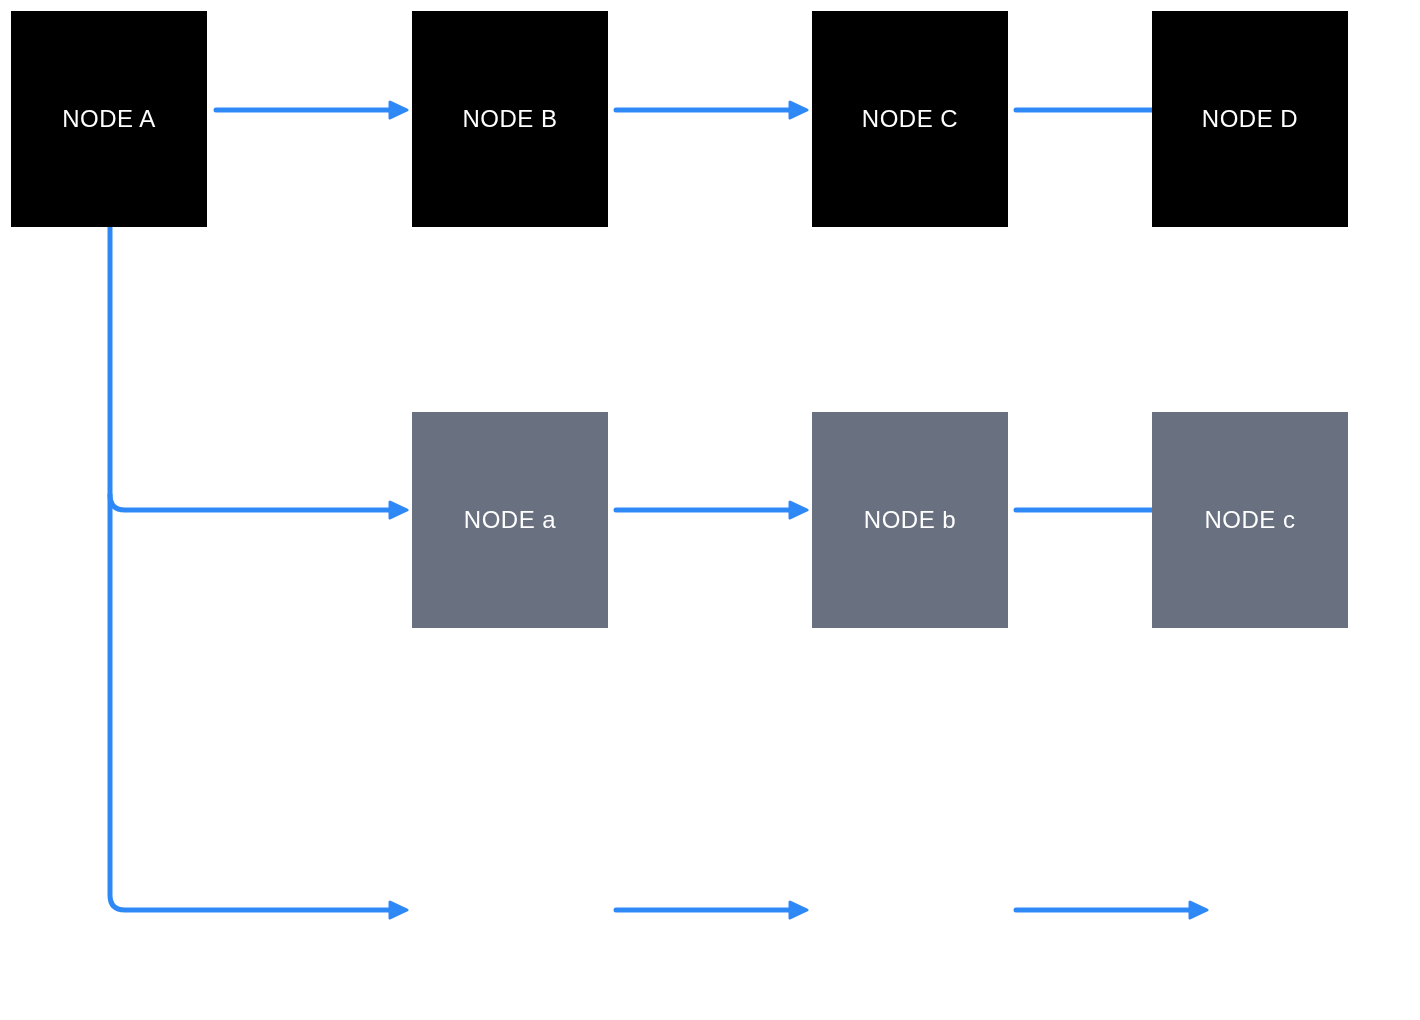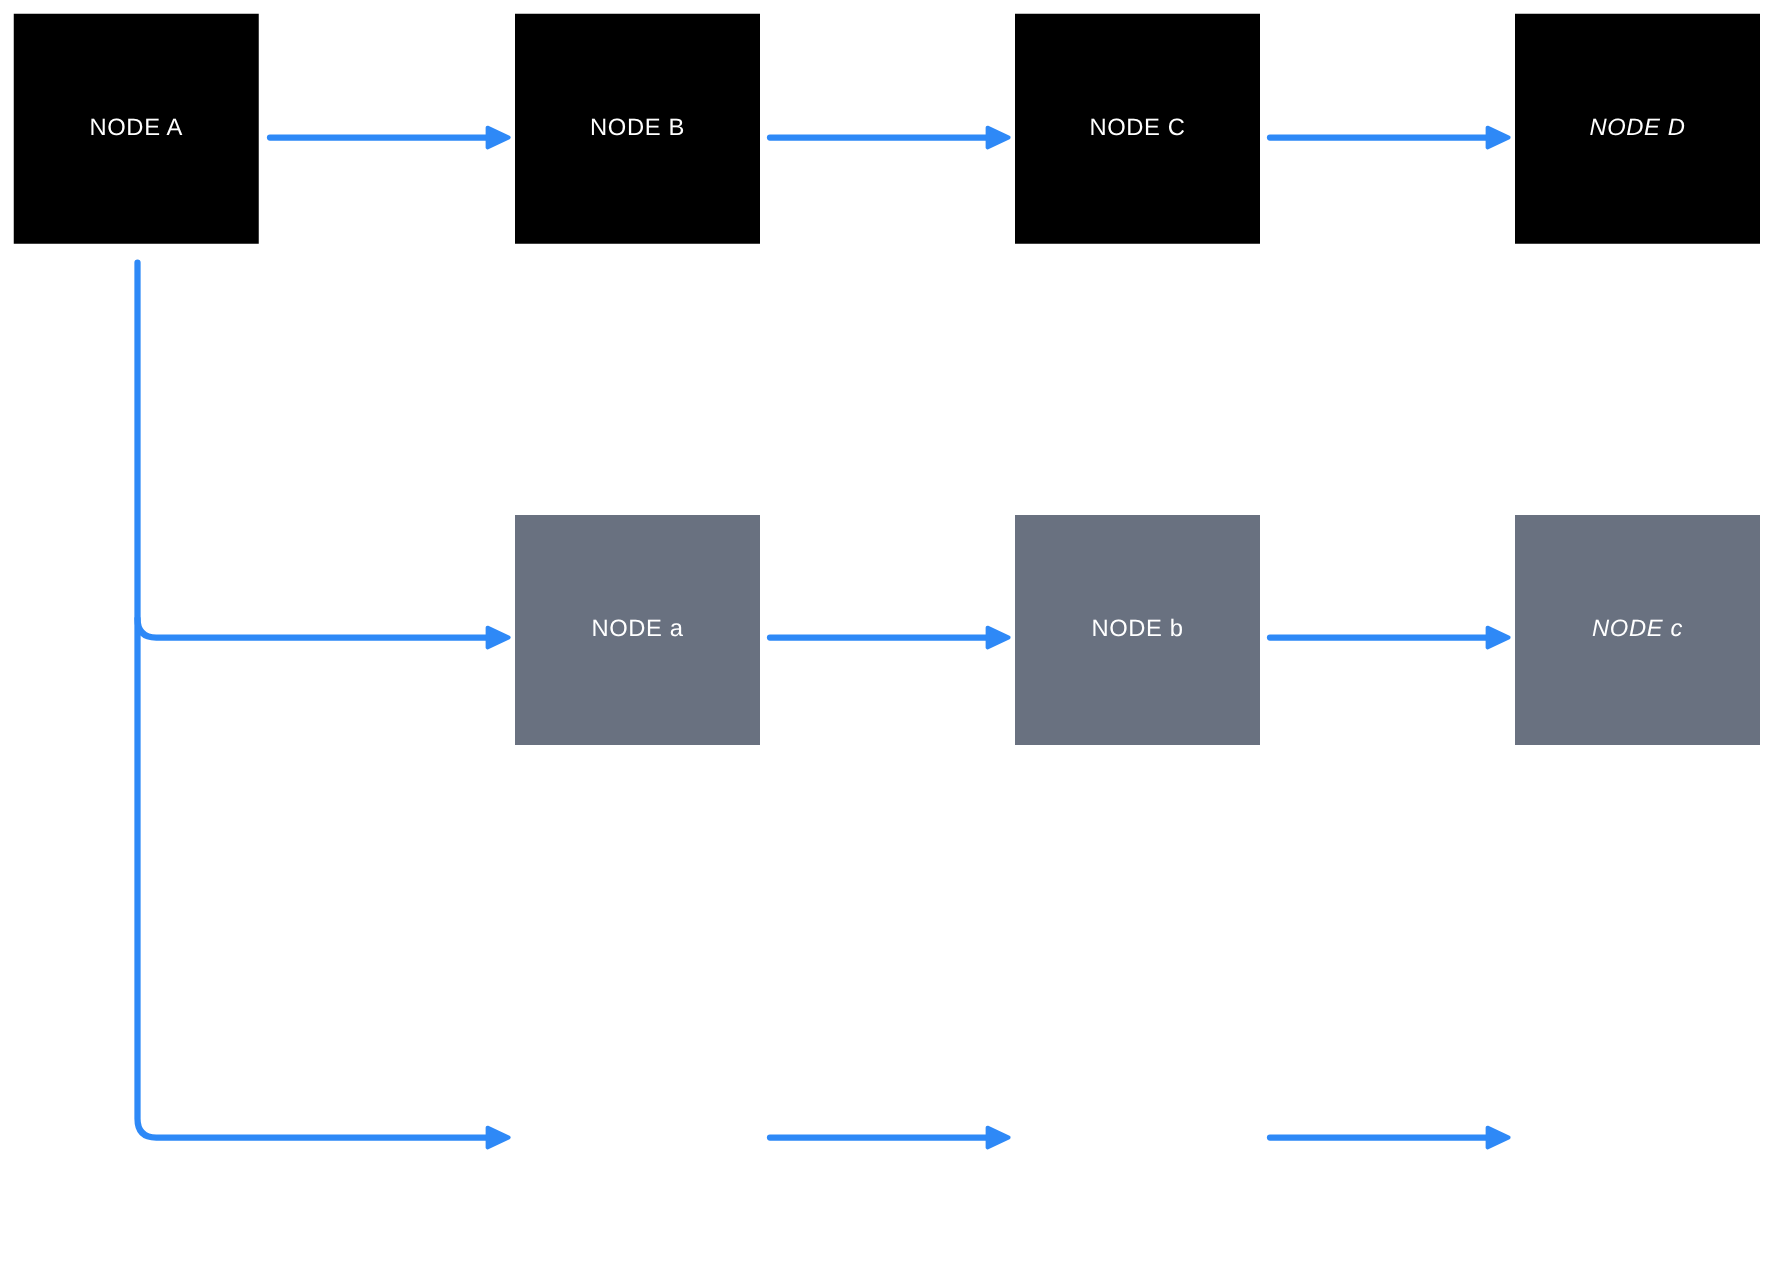--- a/index.html
+++ b/index.html
@@ -34,35 +34,35 @@
   }
   .arrowhead{
     fill:var(--arrow);
     stroke:var(--arrow);
     stroke-width:3;
     stroke-linejoin:round;
   }
   .node{
     position:absolute;
     width:196px;
-    height:184px;
+    height:216px;
     display:flex;
     align-items:center;
     justify-content:center;
     color:var(--node-text);
-    font-size:19px;
+    font-size:24px;
     letter-spacing:0.5px;
     white-space:nowrap;
     user-select:none;
   }
   .node.black{background:var(--node-black);}
   .node.gray{background:var(--node-gray);}
   .node.blue{background:var(--node-blue);}
   
-  .c1{left:11px;}  .c2{left:412px;} .c3{left:812px;} .c4{left:1212px;font-style:italic;}
+  .c1{left:11px;}  .c2{left:412px;} .c3{left:812px;} .c4{left:1152px;}
   .r1{top:11px;}   .r2{top:412px;}  .r3{top:812px;}
 </style>
 </head>
 <body>
 
 <div class="canvas">
 
   <svg class="edges" viewBox="0 0 1420 1020" xmlns="http://www.w3.org/2000/svg">
 
     <g>

